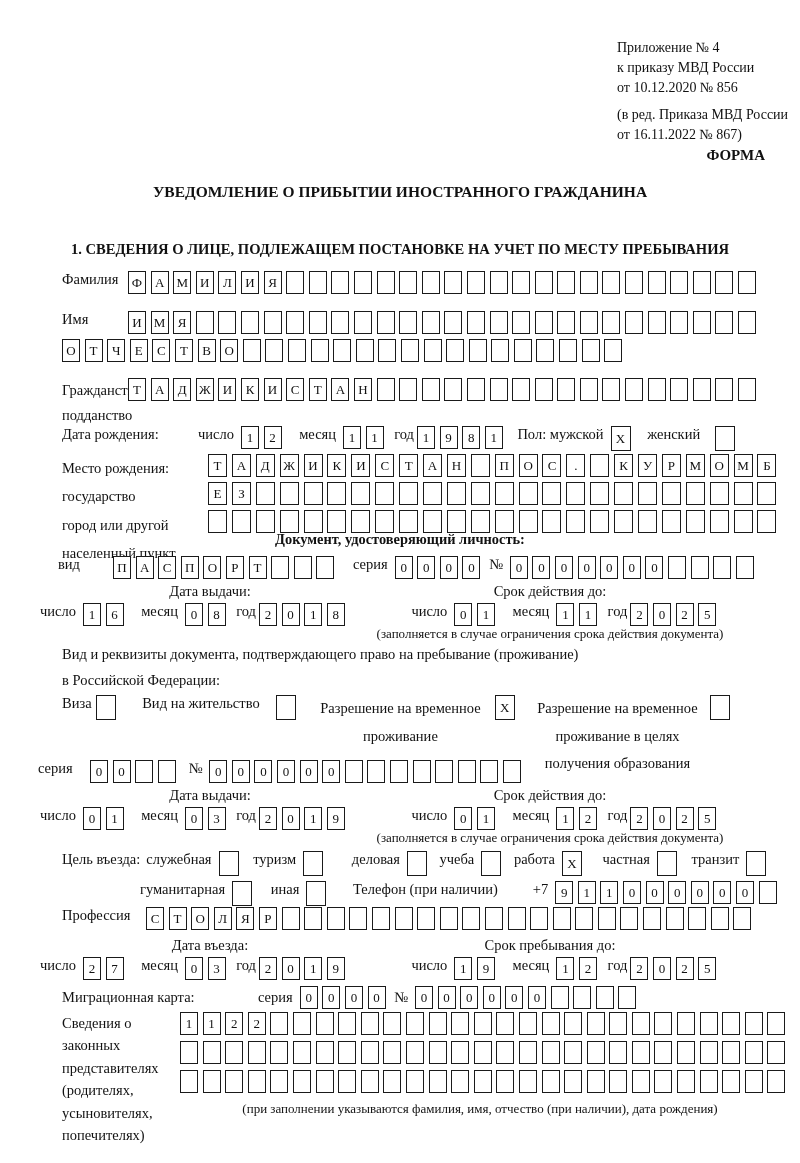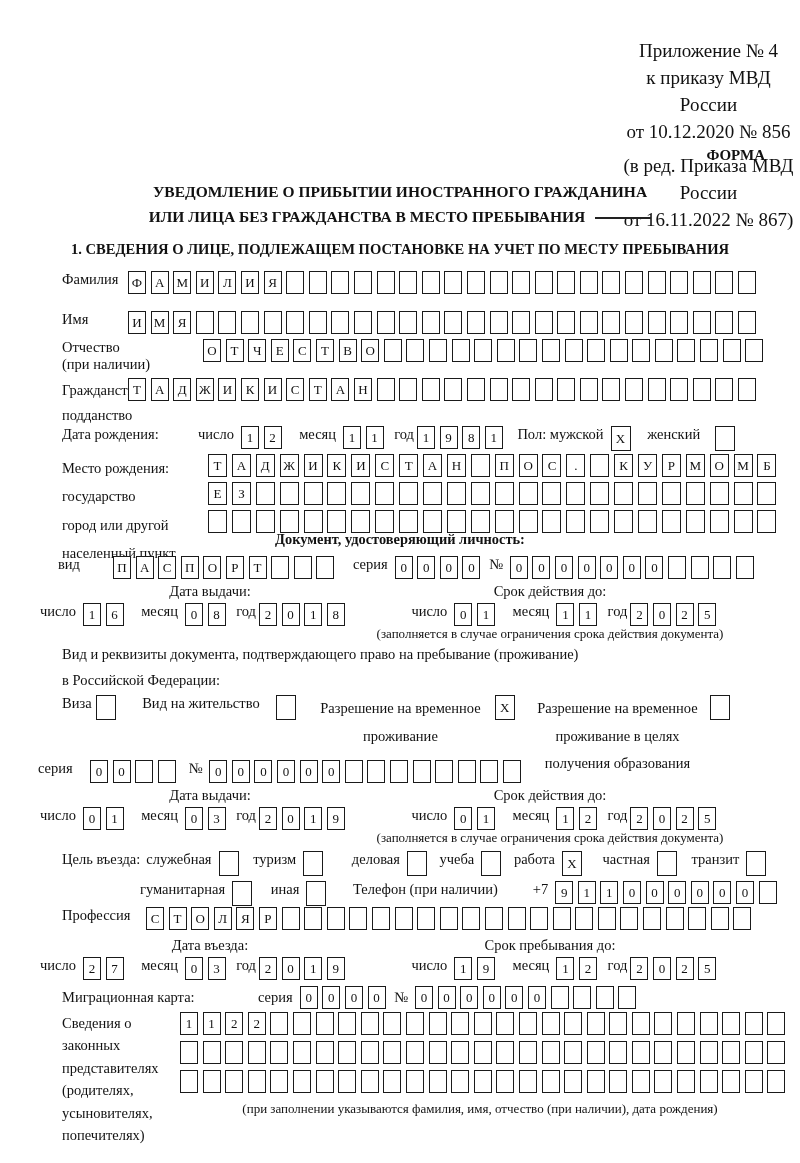--- a/index.html
+++ b/index.html
@@ -8,21 +8,21 @@
     background:#ffffff; color:#111;
     font-family:"Liberation Serif", "DejaVu Serif", serif;
     font-size:14.5px; overflow:hidden;
   }
   .abs { position:absolute; }
   .b { font-weight:bold; }
   .ml { white-space:pre-line; }
   .ctr { text-align:center; }
 
   
-  .topright { left:617px; top:38px; font-size:19px; line-height:1.42;text-align:center; }
+  .topright { left:617px; top:38px; font-size:14px; line-height:1.42; }
   .topright .gap { margin-top:7px; }
   .forma { top:147px; left:0; width:765px; text-align:right; font-weight:bold; font-size:15px; }
 
   
   .title { top:180px; left:0; width:100%; text-align:center; font-weight:bold; font-size:15.5px; line-height:1.6; }
   .uline { display:inline-block; width:56px; border-bottom:2px solid #222; margin-left:10px; transform:translateY(-3px); }
   .sec-heading { top:241px; left:0; width:100%; text-align:center; font-weight:bold; font-size:14.6px; }
 
   
   .cells { display:flex; align-items:flex-start; }
@@ -50,21 +50,20 @@
     <div>Приложение № 4</div>
     <div>к приказу МВД России</div>
     <div>от 10.12.2020 № 856</div>
     <div class="gap">(в ред. Приказа МВД России</div>
     <div>от 16.11.2022 № 867)</div>
   </div>
   <div class="abs forma">ФОРМА</div>
 
   <div class="abs title">
     <div>УВЕДОМЛЕНИЕ О ПРИБЫТИИ ИНОСТРАННОГО ГРАЖДАНИНА</div>
-    <div><span>ИЛИ ЛИЦА БЕЗ ГРАЖДАНСТВА В МЕСТО ПРЕБЫВАНИЯ</span><span class="uline"></span></div>
   </div>
 
   <div class="abs sec-heading">1. СВЕДЕНИЯ О ЛИЦЕ, ПОДЛЕЖАЩЕМ ПОСТАНОВКЕ НА УЧЕТ ПО МЕСТУ ПРЕБЫВАНИЯ</div>
 
   <div class="abs frow" style="top:271px; left:62px;">
     <span class="lbl" style="width:66px;">Фамилия</span>
     <span class="cells">
         <span class="cell">Ф</span>
         <span class="cell">А</span>
         <span class="cell">М</span>
@@ -124,24 +123,20 @@
         <span class="cell"></span>
         <span class="cell"></span>
         <span class="cell"></span>
         <span class="cell"></span>
         <span class="cell"></span>
         <span class="cell"></span>
       </span>
   </div>
 
   <div class="abs frow" style="top:339px; left:62px;">
-    <span class="lbl" style="width:141px;">
-      <span>Отчество</span><br>
-      <span>(при наличии)</span>
-    </span>
     <span class="cells">
         <span class="cell">О</span>
         <span class="cell">Т</span>
         <span class="cell">Ч</span>
         <span class="cell">Е</span>
         <span class="cell">С</span>
         <span class="cell">Т</span>
         <span class="cell">В</span>
         <span class="cell">О</span>
         <span class="cell"></span>

